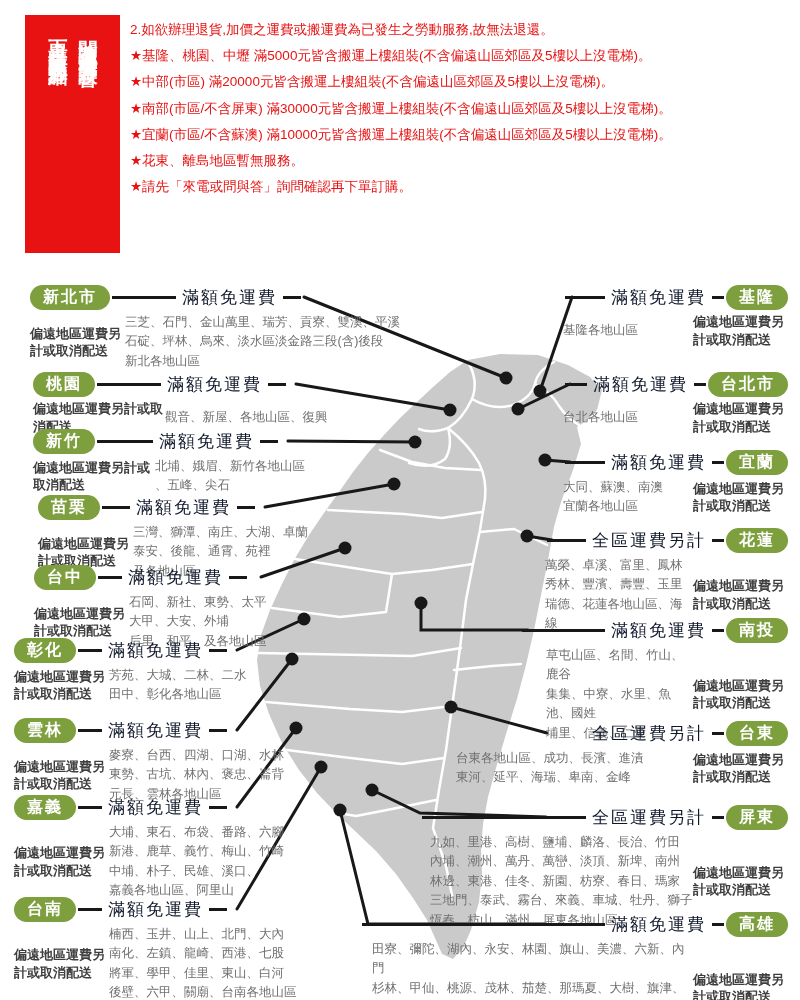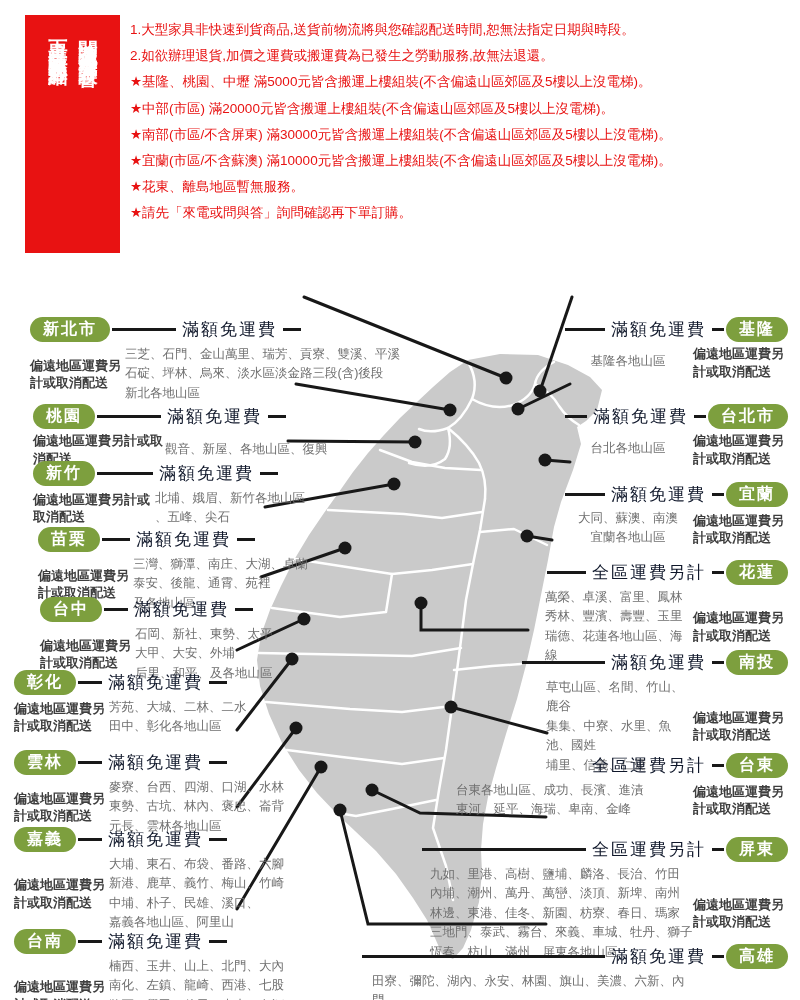--- a/index.html
+++ b/index.html
@@ -20,44 +20,43 @@
   .notices{position:absolute;left:130px;top:17px;color:var(--accent-red);
            font-size:13.5px;line-height:26.2px;white-space:nowrap;}
   
   svg.map{position:absolute;left:0;top:0;pointer-events:none;}
   .island{fill:var(--map-gray);}
   .border{stroke:#fff;stroke-width:2.5;fill:none;stroke-linejoin:round;stroke-linecap:round;}
   .conn{stroke:var(--line-black);stroke-width:3;fill:none;stroke-linecap:round;}
   .dot{fill:var(--line-black);}
   
   .card{position:absolute;}
-  .hdr{display:flex;align-items:center;height:26px;margin-top:32px;}
+  .hdr{display:flex;align-items:center;height:26px;}
   .pill{background:var(--pill-green);color:#fff;font-weight:bold;font-size:16px;
         letter-spacing:2px;padding:2px 13px;border-radius:14px;white-space:nowrap;}
   .hl{border-top:3px solid var(--line-black);height:0;margin:0 2px;}
   .card.l .hl.a{width:64px;flex:none;}
   .card.l .hl.b{width:18px;flex:none;}
   .card.r .hl.a{flex:1;}
   .card.r .hl.b{width:12px;flex:none;}
   .fee{color:#0f172a;font-size:17px;letter-spacing:2px;white-space:nowrap;padding:0 4px;}
   .bd{display:flex;align-items:center;margin-top:3px;}
   .note{width:95px;color:#3e3e3e;font-weight:bold;font-size:13px;line-height:1.35;
         flex:none;white-space:pre-line;}
   .areas{flex:1;color:#6f6f6f;font-size:12.5px;line-height:1.55;white-space:pre-line;}
-  .card.c .areas{text-align:center;font-family:Liberation Mono, monospace;}
+  .card.c .areas{text-align:left;}
 </style>
 </head>
 <body>
 
 <div class="redbox">
   <div class="vcol">下單訂購前請務必詳細</div>
   <div class="vcol">閱讀避免造成雙方誤會</div>
 </div>
 <div class="notices">
-  <div>1.大型家具非快速到貨商品,送貨前物流將與您確認配送時間,恕無法指定日期與時段。</div>
   <div>2.如欲辦理退貨,加價之運費或搬運費為已發生之勞動服務,故無法退還。</div>
   <div>★基隆、桃園、中壢 滿5000元皆含搬運上樓組裝(不含偏遠山區郊區及5樓以上沒電梯)。</div>
   <div>★中部(市區) 滿20000元皆含搬運上樓組裝(不含偏遠山區郊區及5樓以上沒電梯)。</div>
   <div>★南部(市區/不含屏東) 滿30000元皆含搬運上樓組裝(不含偏遠山區郊區及5樓以上沒電梯)。</div>
   <div>★宜蘭(市區/不含蘇澳) 滿10000元皆含搬運上樓組裝(不含偏遠山區郊區及5樓以上沒電梯)。</div>
   <div>★花東、離島地區暫無服務。</div>
   <div>★請先「來電或問與答」詢問確認再下單訂購。</div>
 </div>
 
 <svg class="map" width="800" height="1000" viewBox="0 0 800 1000">
@@ -176,21 +175,21 @@
       <span class="hl b"></span>
     </div>
   <div class="bd">
       <div class="note">偏遠地區運費另計或取消配送</div>
       <div class="areas">三灣、獅潭、南庄、大湖、卓蘭
 泰安、後龍、通霄、苑裡
 及各地山區</div>
     </div>
 </div>
 
-<div class="card l" style="top:564px;left:40px;width:290px">
+<div class="card l" style="top:564px;left:34px;width:290px">
   <div class="hdr">
       <span class="pill">台中</span>
       <span class="hl a" style="width:24px"></span>
       <span class="fee">滿額免運費</span>
       <span class="hl b"></span>
     </div>
   <div class="bd">
       <div class="note">偏遠地區運費另計或取消配送</div>
       <div class="areas">石岡、新社、東勢、太平
 大甲、大安、外埔

